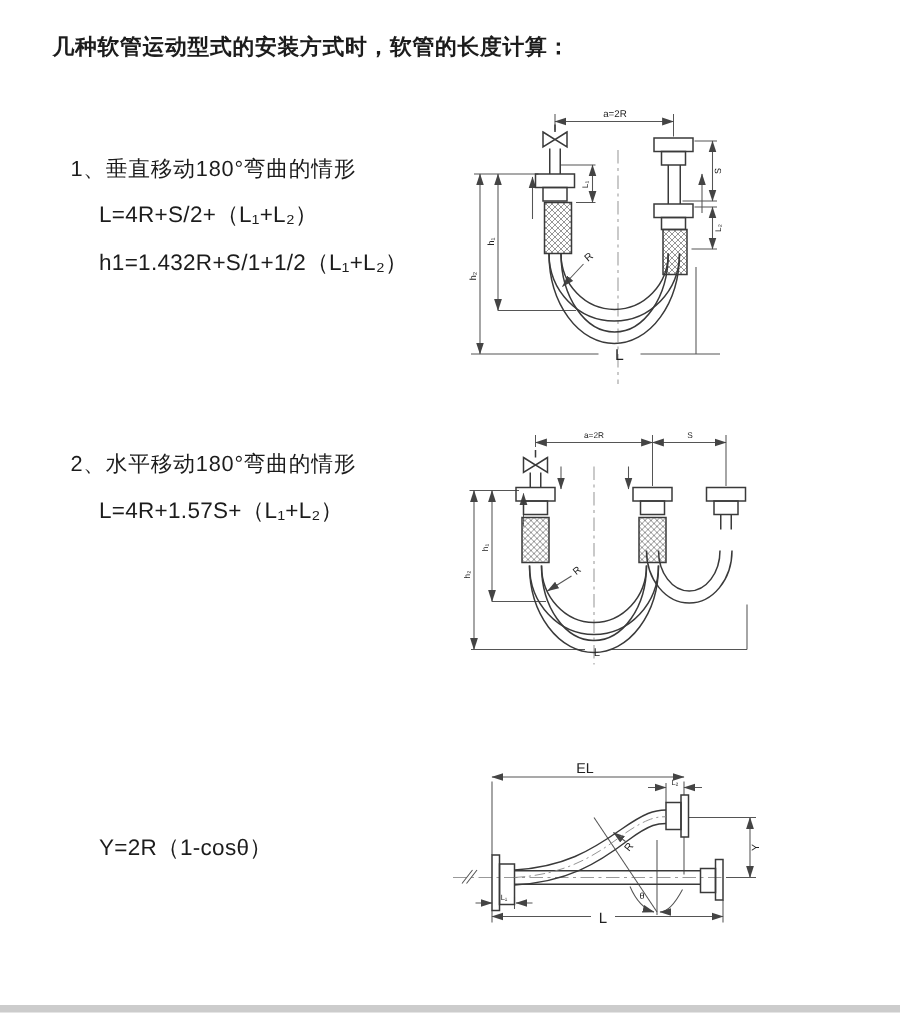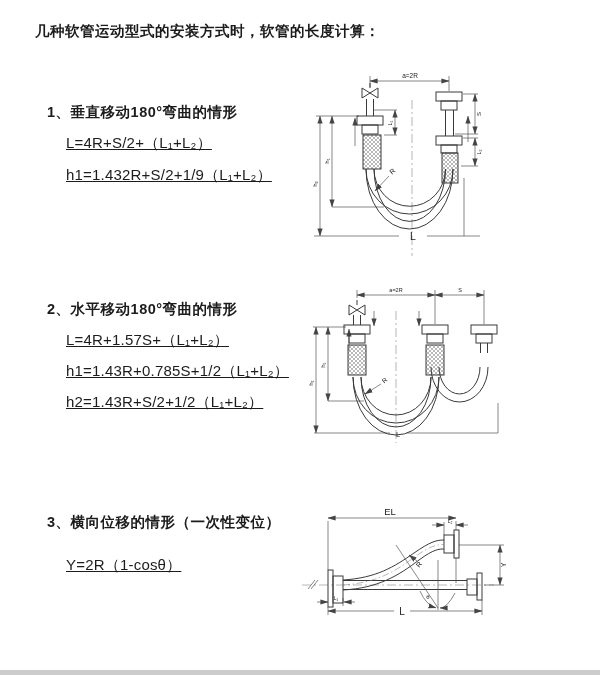--- a/index.html
+++ b/index.html
@@ -6,47 +6,44 @@
   body{
     width:600px;height:675px;background:#ffffff;position:relative;overflow:hidden;
     font-family:"Liberation Sans","DejaVu Sans",sans-serif;color:#1c1c1c;
   }
   .page{position:absolute;inset:0;width:587px;height:675px;background:#fff;}
   .title{
     position:absolute;left:35px;top:22px;margin:0;
     font-size:14.5px;font-weight:bold;letter-spacing:.5px;white-space:nowrap;
   }
   .sec-heading{
-    position:absolute;left:47px;font-size:14.5px;font-weight:bold;
+    position:absolute;left:47px;font-size:14.5px;font-weight:normal;
     letter-spacing:.5px;white-space:nowrap;
   }
   .formula{
-    position:absolute;left:66px;font-size:15px;letter-spacing:.2px;white-space:nowrap;text-decoration:underline;
+    position:absolute;left:66px;font-size:15px;letter-spacing:.2px;white-space:nowrap;
   }
   .diagram{position:absolute;}
   .footer-rule{position:absolute;left:0;bottom:0;width:600px;height:5px;background:#cccccc;}
   svg text{fill:#222;font-family:"Liberation Sans","DejaVu Sans",sans-serif;}
 </style>
 </head>
 <body>
 
 <div class="page">
 
   <h1 class="title">几种软管运动型式的安装方式时，软管的长度计算：</h1>
 
   <div class="sec-heading" style="top:103px">1、垂直移动180°弯曲的情形</div>
   <div class="formula" style="top:134px">L=4R+S/2+（L₁+L₂）</div>
-  <div class="formula" style="top:166px">h1=1.432R+S/2+1/9（L₁+L₂）</div>
+  <div class="formula" style="top:166px">h1=1.432R+S/1+1/2（L₁+L₂）</div>
 
   <div class="sec-heading" style="top:300px">2、水平移动180°弯曲的情形</div>
   <div class="formula" style="top:331px">L=4R+1.57S+（L₁+L₂）</div>
-  <div class="formula" style="top:362px">h1=1.43R+0.785S+1/2（L₁+L₂）</div>
-  <div class="formula" style="top:393px">h2=1.43R+S/2+1/2（L₁+L₂）</div>
-
-  <div class="sec-heading" style="top:513px">3、横向位移的情形（一次性变位）</div>
+
   <div class="formula" style="top:556px">Y=2R（1-cosθ）</div>
 
   <svg class="diagram" style="left:302px;top:66px" width="290" height="195" viewBox="0 0 290 195">
     <defs>
       <marker id="ar1" viewBox="0 0 8 6" markerWidth="8" markerHeight="6" refX="7.6" refY="3" orient="auto-start-reverse" markerUnits="userSpaceOnUse">
         <path d="M0,0.4 L8,3 L0,5.6 Z" fill="#444"></path>
       </marker>
       <pattern id="br1" width="4" height="4" patternUnits="userSpaceOnUse">
         <path d="M0,4 L4,0 M0,0 L4,4" stroke="#8a8a8a" stroke-width="0.6" fill="none"></path>
       </pattern>

